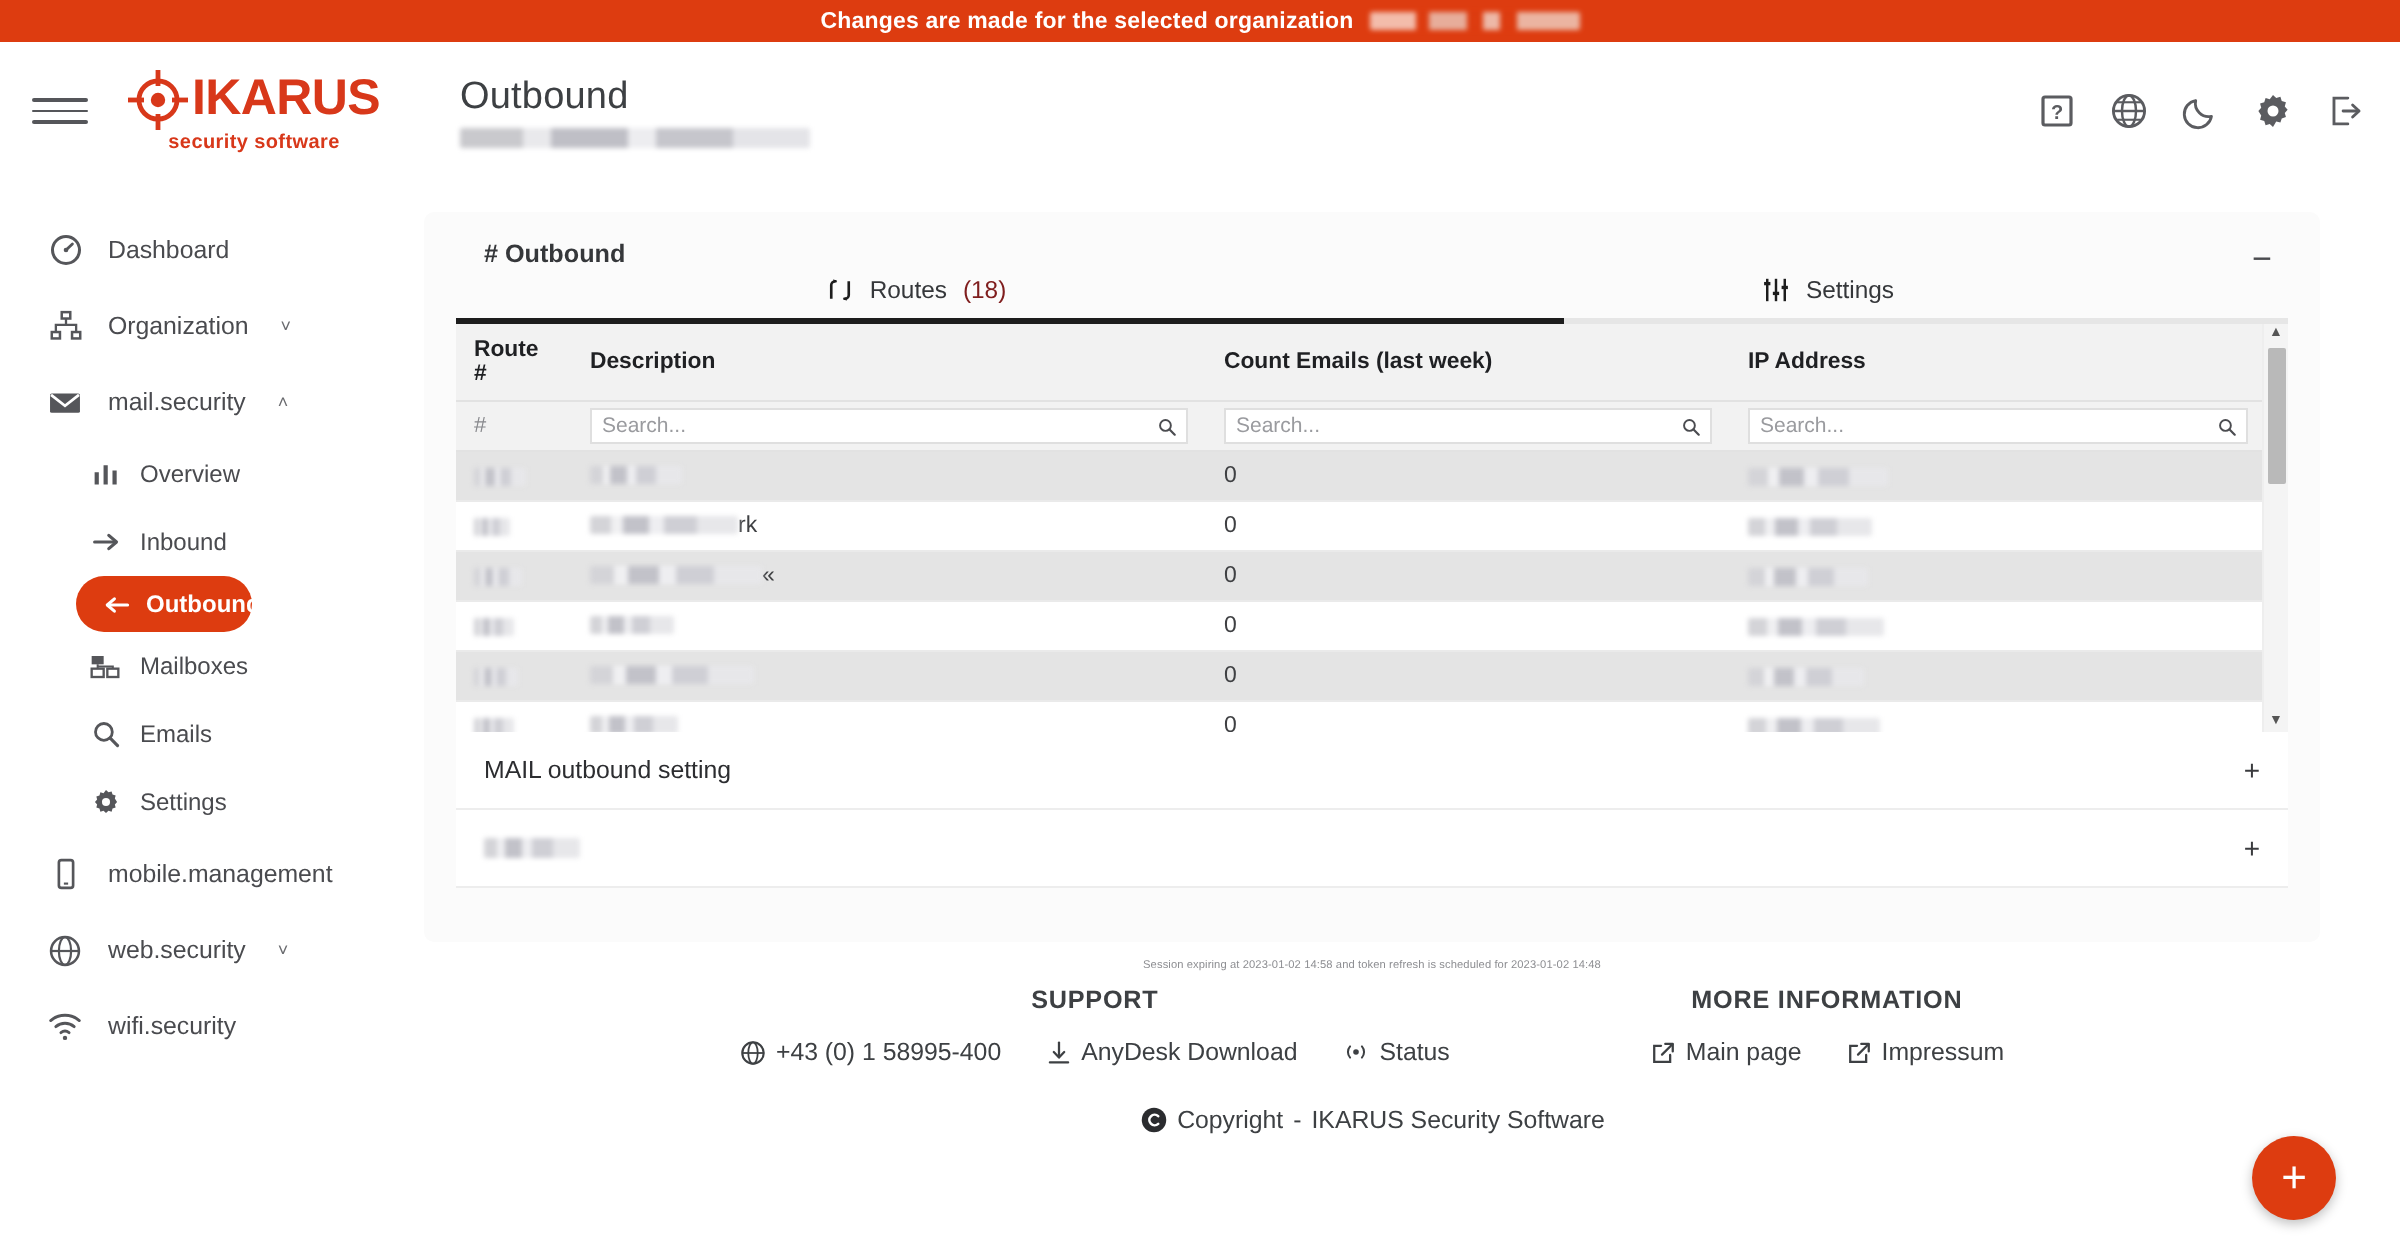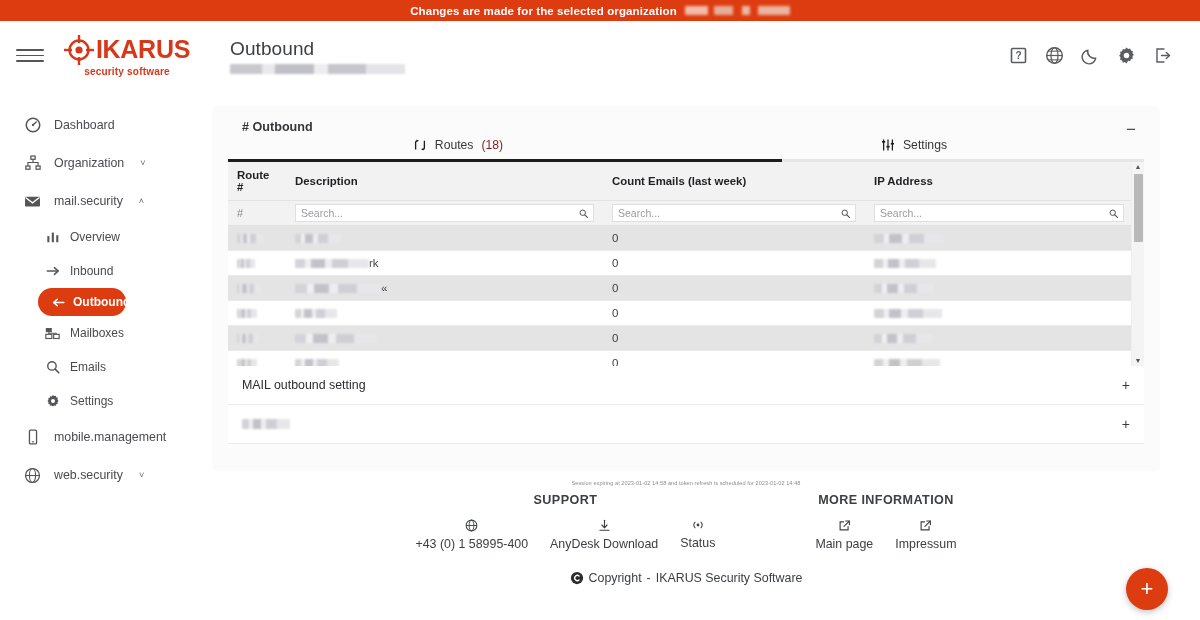--- a/index.html
+++ b/index.html
@@ -37,21 +37,21 @@
   .redact.grey2 {
     background: linear-gradient(90deg,#d4d4d8 0 14%, #f0f0f2 14% 22%, #c2c2c9 22% 40%, #eeeef1 40% 50%, #cfcfd5 50% 72%, #e7e7ea 72% 100%);
     filter: blur(1.2px);
   }
 
   
   .header {
     height: 69px;
     background: #ffffff;
     display: flex; align-items: center;
-    padding: 0 28px 0 10px;
+    padding: 0 18px 0 10px;
     position: relative;
   }
   .hamburger {
     width: 28px; height: 28px;
     display: flex; flex-direction: column; justify-content: center;
     gap: 4px; cursor: pointer; margin-left: 6px; margin-right: 8px;
   }
   .hamburger span { display: block; height: 1.6px; background: #55565a; border-radius: 1px; }
 
   .logo { display: flex; flex-direction: column; align-items: center; width: 150px; }
@@ -171,21 +171,21 @@
     font-size: 12.4px; color: #2c2d30; cursor: pointer;
   }
   .acc-row .plus { font-size: 14px; color: #3a3b3e; line-height: 1; }
 
   
   .footer { text-align: center; padding-top: 9px; }
   .session { font-size: 5.6px; color: #8d8e92; letter-spacing: .05px; }
   .foot-cols { display: flex; justify-content: center; gap: 100px; margin-top: 7px; }
   .fcol-title { font-size: 12.6px; font-weight: bold; color: #3d4043; letter-spacing: .4px; }
   .fcol-links { display: flex; gap: 22px; margin-top: 12px; font-size: 12.4px; color: #3d4043; }
-  .flink { display: flex; align-items: center; gap: 5px; cursor: pointer; flex-direction: column; }
+  .flink { display: flex; align-items: center; gap: 5px; cursor: pointer; }
   .copyright { margin-top: 20px; font-size: 12.4px; color: #3d4043; display: flex; align-items: center; justify-content: center; gap: 5px; }
   .copyright b { font-weight: normal; }
 
   .fab {
     position: absolute; right: 32px; bottom: 10px;
     width: 42px; height: 42px; border-radius: 50%;
     background: #dd3c10; color: #fff;
     display: flex; align-items: center; justify-content: center;
     font-size: 22px; line-height: 1; cursor: pointer;
     box-shadow: 0 2px 6px rgba(0,0,0,.25);
@@ -386,20 +386,31 @@
           <svg width="17" height="17" viewBox="0 0 20 20">
             <circle cx="10" cy="10" r="8.2" fill="none" stroke="#55565a" stroke-width="1.5"></circle>
             <ellipse cx="10" cy="10" rx="3.6" ry="8.2" fill="none" stroke="#55565a" stroke-width="1.3"></ellipse>
             <line x1="1.8" y1="10" x2="18.2" y2="10" stroke="#55565a" stroke-width="1.3"></line>
           </svg>
         </span>
         <span>web.security</span>
         <span class="caret">˅</span>
       </div>
 
+      <div class="nav-item">
+        <span class="nicon">
+          <svg width="17" height="17" viewBox="0 0 20 18">
+            <path d="M1.6 5.2a13 13 0 0 1 16.8 0" fill="none" stroke="#55565a" stroke-width="1.7" stroke-linecap="round"></path>
+            <path d="M4.6 8.8a8.4 8.4 0 0 1 10.8 0" fill="none" stroke="#55565a" stroke-width="1.7" stroke-linecap="round"></path>
+            <path d="M7.6 12.3a4 4 0 0 1 4.8 0" fill="none" stroke="#55565a" stroke-width="1.7" stroke-linecap="round"></path>
+            <circle cx="10" cy="15.4" r="1.3" fill="#55565a"></circle>
+          </svg>
+        </span>
+        <span>wifi.security</span>
+      </div>
     </div>
 
     <div class="main">
 
       <div class="card">
         <div class="card-head">
           <div class="card-title"># Outbound</div>
           <div class="minimize">−</div>
         </div>
 

